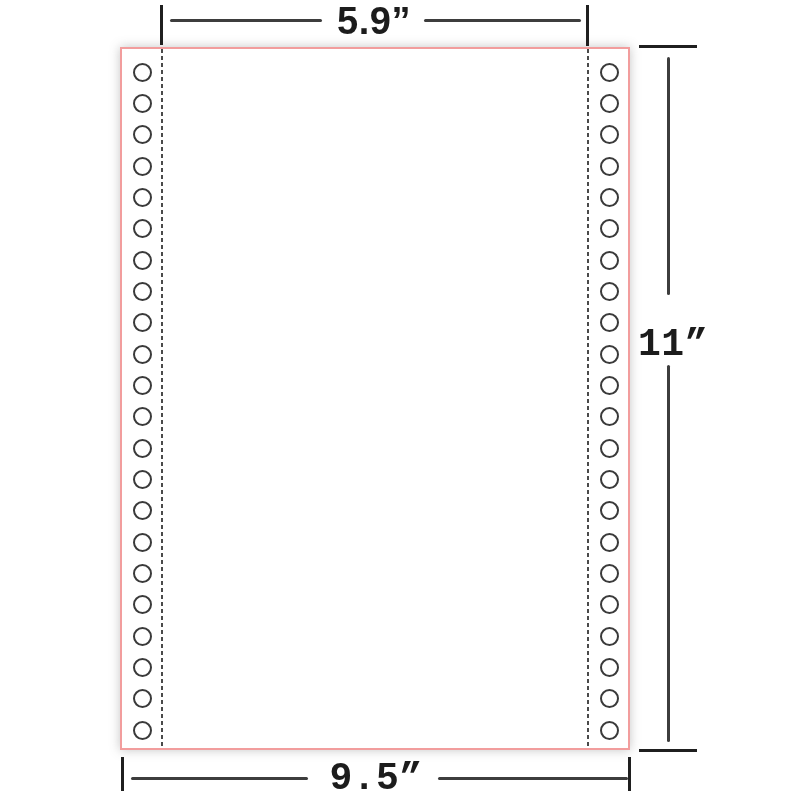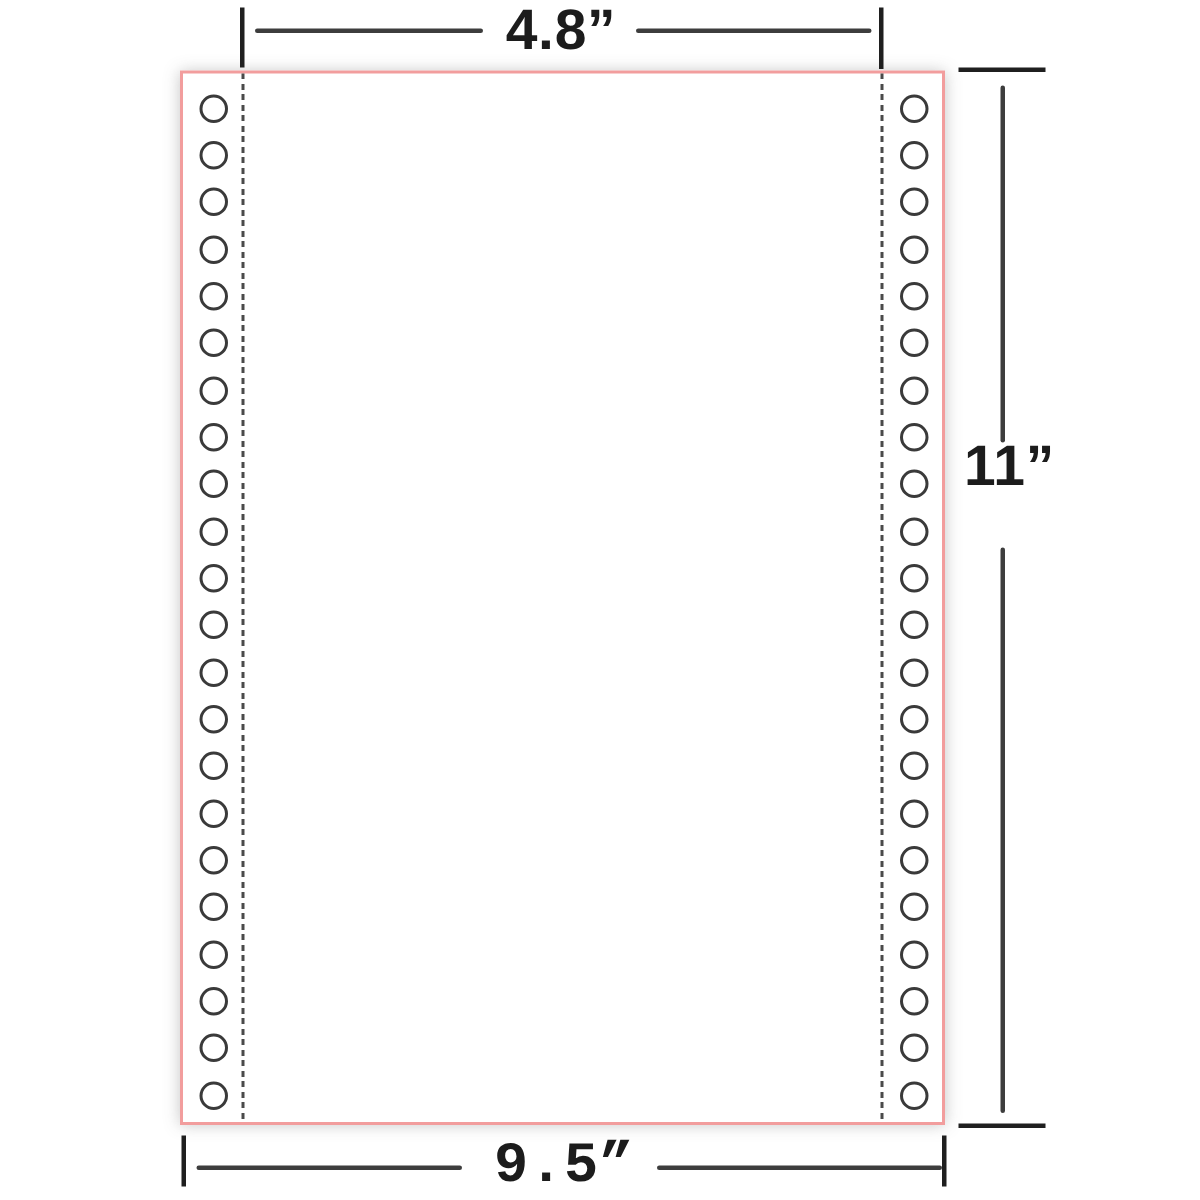--- a/index.html
+++ b/index.html
@@ -138,27 +138,27 @@
       <div class="hole" style="left: 599.5px; top: 626.5px;"></div>
       <div class="hole" style="left: 599.5px; top: 657.833px;"></div>
       <div class="hole" style="left: 599.5px; top: 689.167px;"></div>
       <div class="hole" style="left: 599.5px; top: 720.5px;"></div>
     </div>
 
   <div class="dim-tick-v" style="left:160px; top:5px;  height:40px;"></div>
   <div class="dim-tick-v" style="left:586px; top:5px;  height:41px;"></div>
   <div class="dim-seg-h" style="left:170px; top:19px; width:152px;"></div>
   <div class="dim-seg-h" style="left:424px; top:19px; width:157px;"></div>
-  <div class="dim-label" style="left:374px; top:21px;">4.8”</div>
+  <div class="dim-label" style="left:374px; top:21px;">5.9”</div>
 
   <div class="dim-tick-v" style="left:121px; top:757px; height:34px;"></div>
   <div class="dim-tick-v" style="left:628px; top:757px; height:34px;"></div>
   <div class="dim-seg-h" style="left:131px; top:777px; width:177px;"></div>
   <div class="dim-seg-h" style="left:438px; top:777px; width:190px;"></div>
   <div class="dim-label" style="left:376px; top:778px;font-family:Liberation Mono, monospace;">9.5”</div>
 
   <div class="dim-tick-h" style="left:639px; top:45px;  width:58px;"></div>
   <div class="dim-tick-h" style="left:639px; top:749px; width:58px;"></div>
   <div class="dim-seg-v" style="left:667px; top:57px;  height:238px;"></div>
   <div class="dim-seg-v" style="left:667px; top:365px; height:377px;"></div>
-  <div class="dim-label" style="left:673px; top:312px;">11”</div>
+  <div class="dim-label" style="left:673px; top:344px;font-family:Liberation Mono, monospace;">11”</div>
 
 </div>
 
 </body></html>

